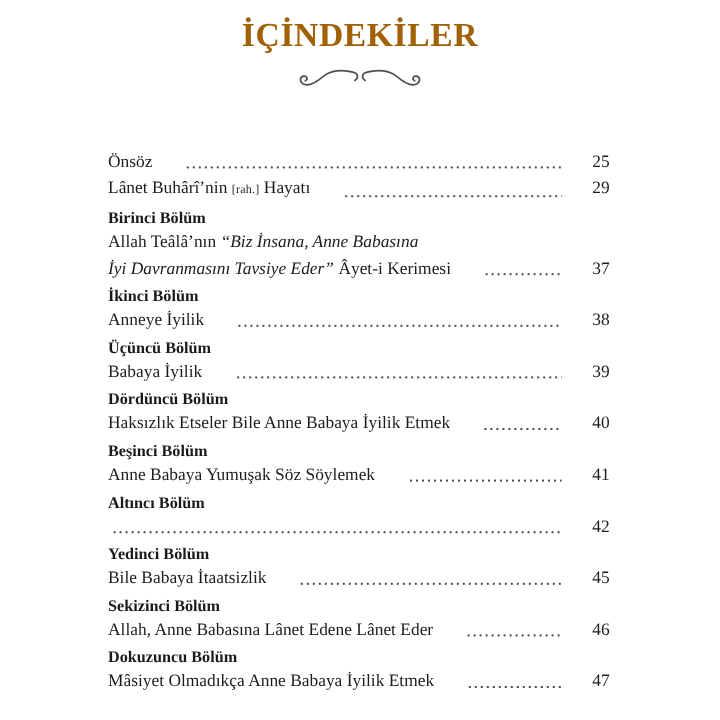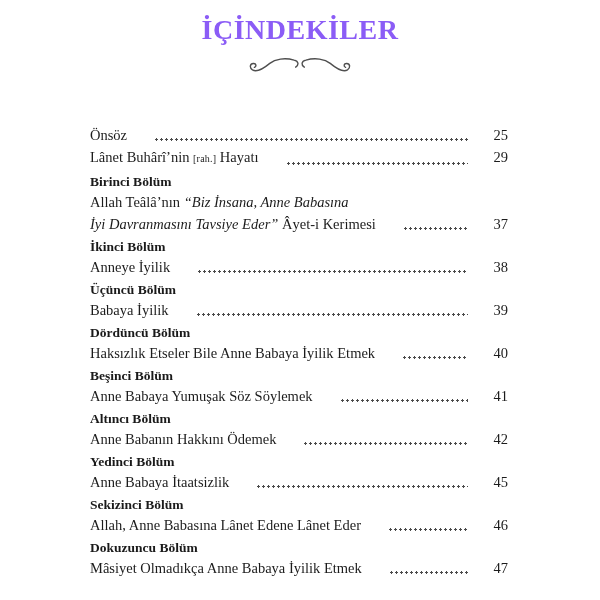--- a/index.html
+++ b/index.html
@@ -12,21 +12,21 @@
   }
   .page { width: 600px; height: 600px; position: relative; background: #fff; }
 
   .title {
     margin: 14px 0 0 0;
     text-align: center;
     font-size: 28px;
     line-height: 32px;
     font-weight: 700;
     letter-spacing: 0.5px;
-    color: #8b5cf6;
+    color: #a16207;
   }
 
   .ornament { text-align: center; margin-top: 6px; height: 26px; }
   .ornament svg { display: inline-block; }
 
   .toc {
     width: 418px;
     margin-left: 90px;
     margin-top: 46px;
   }
@@ -122,27 +122,26 @@
         <span class="pagenum">40</span>
       </div>
       <div class="sec-header">Beşinci Bölüm</div>
       <div class="row">
         <span class="label"><span>Anne Babaya Yumuşak Söz Söylemek</span></span>
         <span class="dots"></span>
         <span class="pagenum">41</span>
       </div>
       <div class="sec-header">Altıncı Bölüm</div>
       <div class="row">
-        <span class="label"><span>Anne Babanın Hakkını Ödemek</span></span>
         <span class="dots"></span>
         <span class="pagenum">42</span>
       </div>
       <div class="sec-header">Yedinci Bölüm</div>
       <div class="row">
-        <span class="label"><span>Anne Babaya İtaatsizlik</span></span>
+        <span class="label"><span>Bile Babaya İtaatsizlik</span></span>
         <span class="dots"></span>
         <span class="pagenum">45</span>
       </div>
       <div class="sec-header">Sekizinci Bölüm</div>
       <div class="row">
         <span class="label"><span>Allah, Anne Babasına Lânet Edene Lânet Eder</span></span>
         <span class="dots"></span>
         <span class="pagenum">46</span>
       </div>
       <div class="sec-header">Dokuzuncu Bölüm</div>

